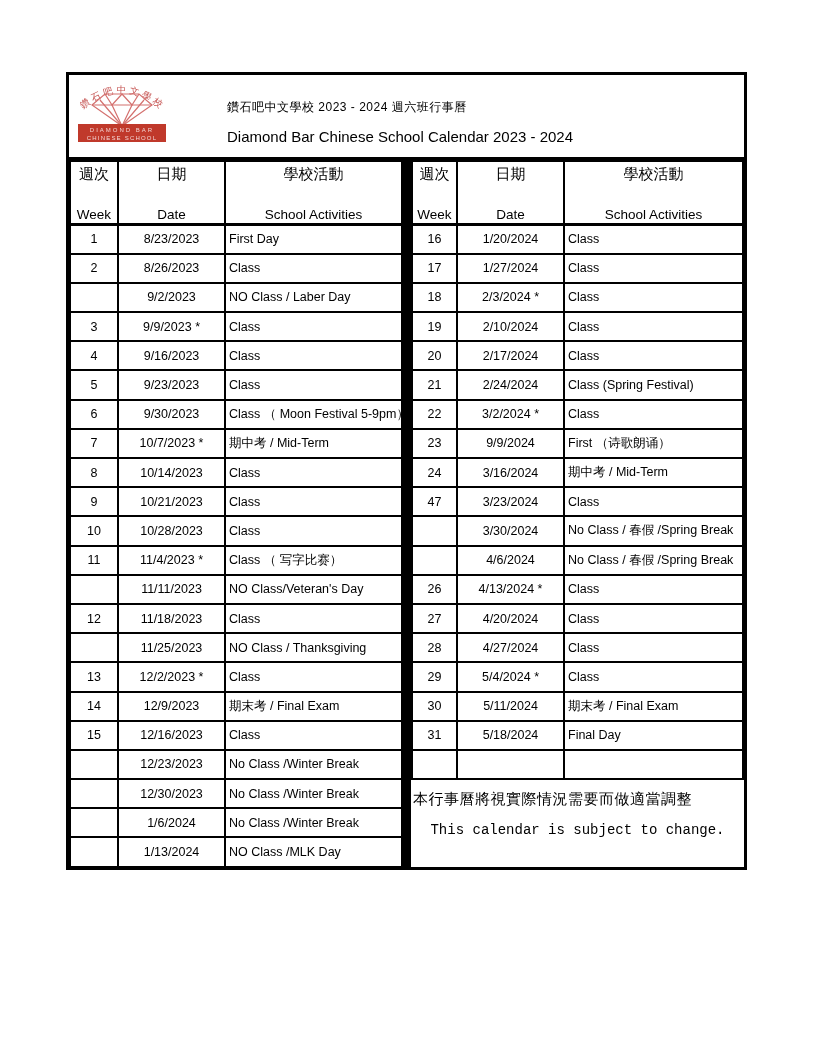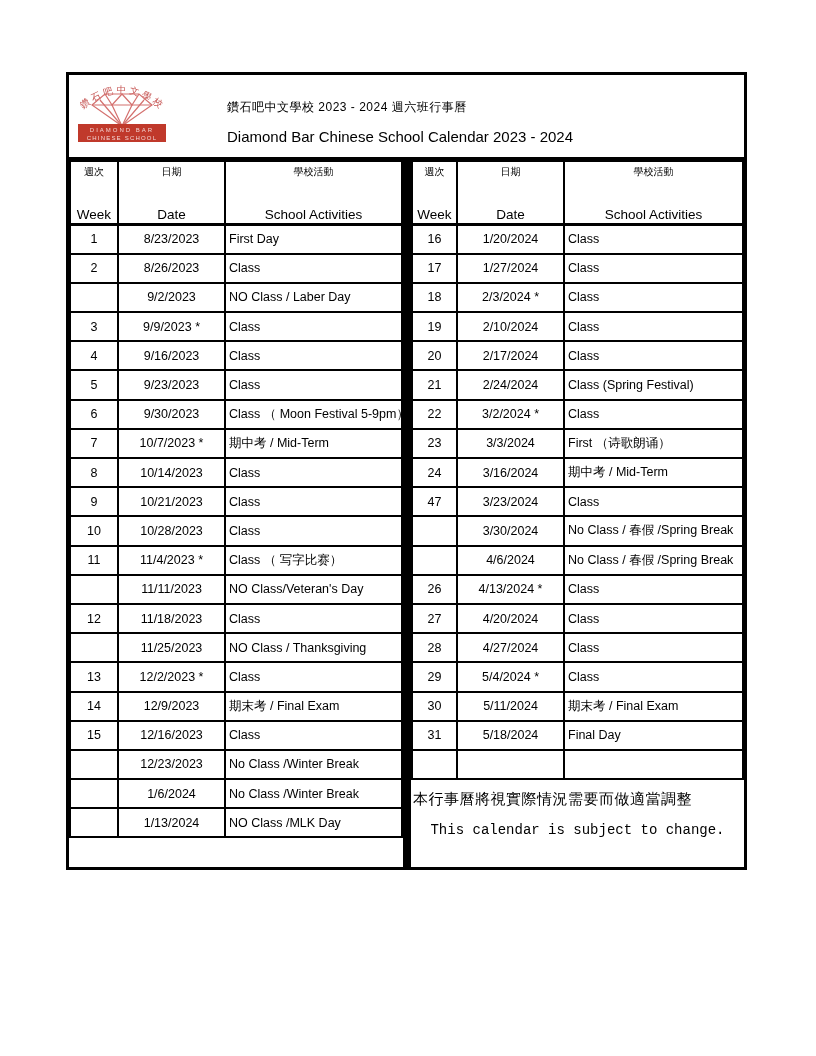--- a/index.html
+++ b/index.html
@@ -85,21 +85,21 @@
     font-weight: normal;
     vertical-align: top;
   }
   .hcell {
     display: flex;
     flex-direction: column;
     justify-content: space-between;
     height: 57px;
     padding: 3px 0 1px 0;
   }
-  .h-zh { font-size: 10px; text-align: center; }
+  .h-zh { font-size: 15px; text-align: center; }
   .h-en { font-size: 13.5px; text-align: center; }
   tbody tr { height: 29.2px; }
   tbody td { font-size: 12.5px; }
   td.col-week { text-align: center; }
   td.col-date { text-align: center; }
   td.col-act  { text-align: left; padding-left: 3px; }
   col.c-week-l { width: 48px; }
   col.c-date-l { width: 107px; }
   col.c-week-r { width: 45px; }
   col.c-date-r { width: 107px; }
@@ -274,20 +274,25 @@
                 <td class="col-date">12/16/2023</td>
                 <td class="col-act">Class</td>
               </tr>
               <tr>
                 <td class="col-week"></td>
                 <td class="col-date">12/23/2023</td>
                 <td class="col-act">No Class /Winter Break</td>
               </tr>
               <tr>
                 <td class="col-week"></td>
+                <td class="col-date">12/30/2023</td>
+                <td class="col-act">No Class /Winter Break</td>
+              </tr>
+              <tr>
+                <td class="col-week"></td>
                 <td class="col-date">1/6/2024</td>
                 <td class="col-act">No Class /Winter Break</td>
               </tr>
               <tr>
                 <td class="col-week"></td>
                 <td class="col-date">1/13/2024</td>
                 <td class="col-act">NO Class /MLK Day</td>
               </tr>
             </tbody>
         </table>
@@ -355,21 +360,21 @@
                 <td class="col-date">2/24/2024</td>
                 <td class="col-act">Class (Spring Festival)</td>
               </tr>
               <tr>
                 <td class="col-week">22</td>
                 <td class="col-date">3/2/2024 *</td>
                 <td class="col-act">Class</td>
               </tr>
               <tr>
                 <td class="col-week">23</td>
-                <td class="col-date">3/3/2024</td>
+                <td class="col-date">9/9/2024</td>
                 <td class="col-act">First  （诗歌朗诵）</td>
               </tr>
               <tr>
                 <td class="col-week">24</td>
                 <td class="col-date">3/16/2024</td>
                 <td class="col-act">期中考 / Mid-Term</td>
               </tr>
               <tr>
                 <td class="col-week">47</td>
                 <td class="col-date">3/23/2024</td>

